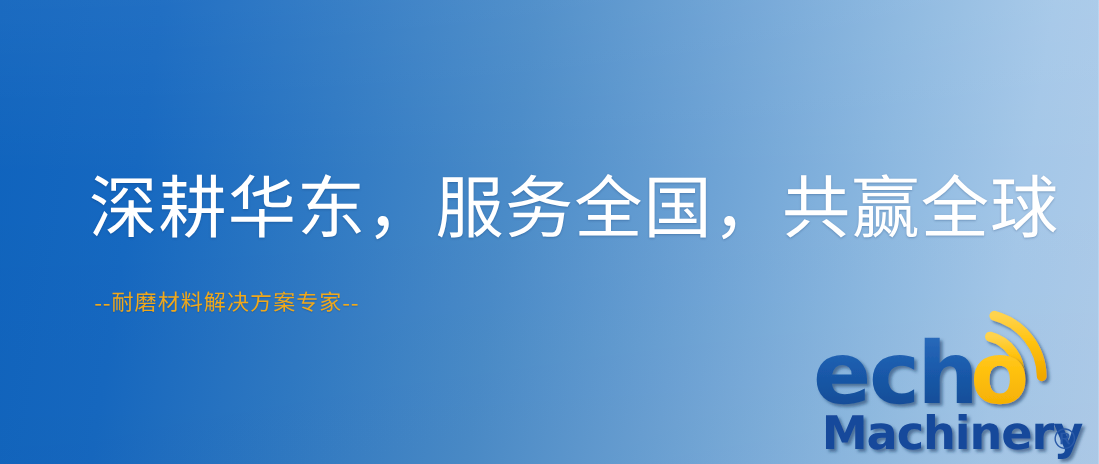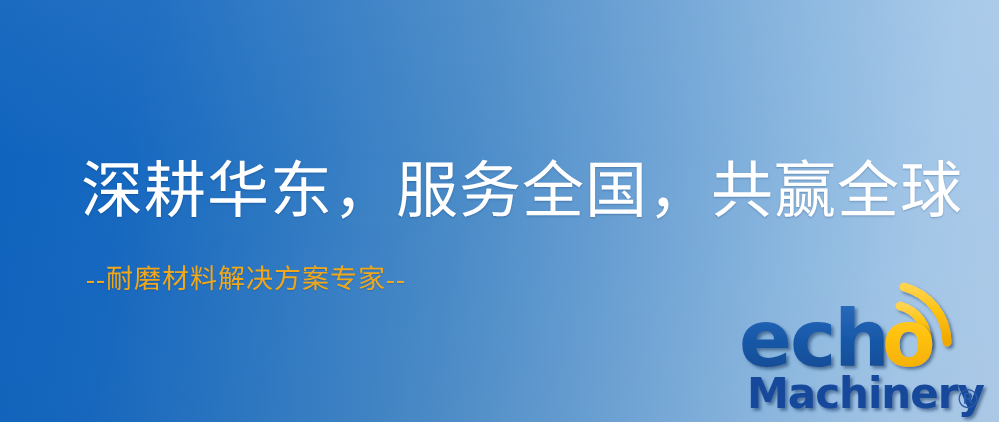--- a/index.html
+++ b/index.html
@@ -55,21 +55,21 @@
     text-shadow: 0 1px 2px rgba(0, 40, 90, 0.28);
     z-index: 3;
   }
 
   .subhead {
     position: absolute;
     left: 86px;
     top: 266px;
     margin: 0;
     font-family: "Liberation Serif", "DejaVu Serif", serif;
-    font-size: 27px;
+    font-size: 20px;
     font-weight: 400;
     line-height: 1;
     color: #f0a81a;
     letter-spacing: 1px;
     white-space: nowrap;
     text-shadow: 0 1px 1px rgba(0, 40, 90, 0.22);
     z-index: 3;
   }
 
   

